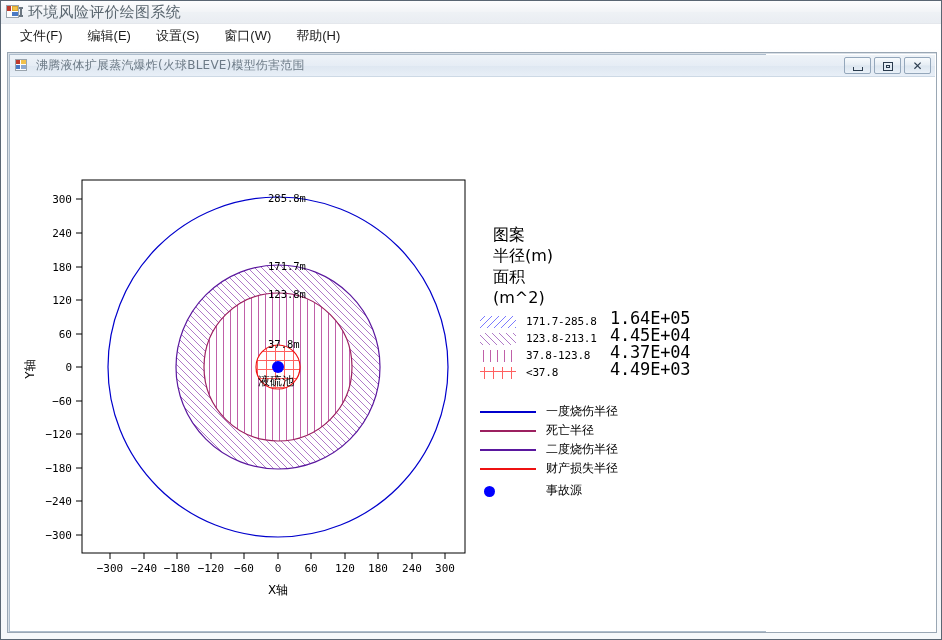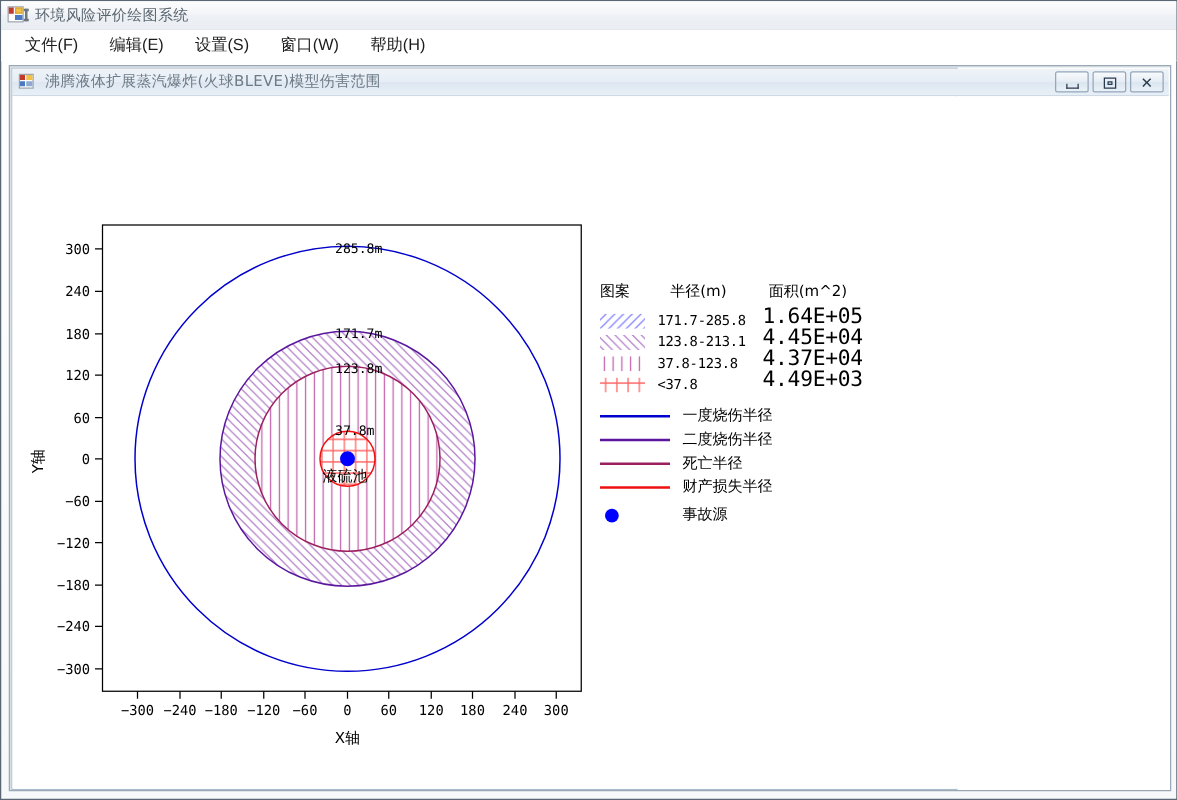--- a/index.html
+++ b/index.html
@@ -34,21 +34,21 @@
   }
   .app-icon .q1{position:absolute;left:1px;top:2px;width:4px;height:5px;background:#c0392b;}
   .app-icon .q2{position:absolute;left:6px;top:2px;width:6px;height:5px;background:#f2c14a;border:1px solid #d9a62e;box-sizing:border-box;}
   .app-icon .q3{position:absolute;left:6px;top:8px;width:6px;height:4px;background:#4a79c4;}
   .app-icon .tee{
     position:absolute;left:14px;top:3px;width:2px;height:10px;background:#6b7681;
   }
   .app-icon .tee-top{position:absolute;left:13px;top:3px;width:4px;height:2px;background:#6b7681;}
   .app-icon .tee-bot{position:absolute;left:13px;top:11px;width:4px;height:2px;background:#6b7681;}
   .title-text{
-    font-size:12px;color:#5b6770;letter-spacing:0.3px;
+    font-size:15px;color:#5b6770;letter-spacing:0.3px;
     font-family:"DejaVu Sans",sans-serif;
   }
   
   .menubar{
     position:absolute;left:0;top:23px;width:940px;height:25px;
     background:#ffffff;display:flex;align-items:center;
     border-bottom:1px solid #ffffff;box-sizing:border-box;
   }
   .menu-item{
     font-size:13px;color:#1b1b1b;padding:3px 11px;margin-left:3px;
@@ -120,21 +120,21 @@
   
   .chart-svg{position:absolute;left:0;top:0;}
   
   .legend{
     position:absolute;left:470px;top:148px;width:210px;
     font-family:"DejaVu Sans Mono","Liberation Mono",monospace;
     font-size:11px;color:#000000;
   }
   .legend-head{
     display:flex;align-items:baseline;margin-bottom:4px;
-    font-family:"DejaVu Sans",sans-serif;font-size:12px;
+    font-family:"DejaVu Sans",sans-serif;font-size:16px;flex-direction:column;
   }
   .lh-pat{width:46px;}
   .lh-rad{width:84px;margin-left:13px;}
   .lh-area{width:80px;}
   .legend-row{
     display:flex;align-items:flex-end;height:17px;
   }
   .swatch{
     width:36px;height:12px;margin-right:10px;flex:none;
     background:#ffffff;
@@ -367,31 +367,31 @@
           </div>
 
           <div class="legend-row">
             <svg class="swatch" width="36" height="12">
               <rect width="36" height="12" fill="url(#hatchCross)"></rect>
             </svg>
             <span class="lg-rad">&lt;37.8</span>
             <span class="lg-area">4.49E+03</span>
           </div>
 
-          <div class="legend-line-row" style="margin-top:9px;">
+          <div class="legend-line-row" style="margin-top:23px;">
             <span class="line-swatch" style="background:#0000cc;"></span>
             <span class="legend-label">一度烧伤半径</span>
+          </div>
+          <div class="legend-line-row">
+            <span class="line-swatch" style="background:#9c2060;"></span>
+            <span class="legend-label">死亡半径</span>
           </div>
           <div class="legend-line-row">
             <span class="line-swatch" style="background:#5a179e;"></span>
             <span class="legend-label">二度烧伤半径</span>
-          </div>
-          <div class="legend-line-row">
-            <span class="line-swatch" style="background:#9c2060;"></span>
-            <span class="legend-label">死亡半径</span>
           </div>
           <div class="legend-line-row">
             <span class="line-swatch" style="background:#ee1111;"></span>
             <span class="legend-label">财产损失半径</span>
           </div>
 
           <div class="legend-src-row">
             <span class="dot-swatch">
                 <i></i>
               </span>

